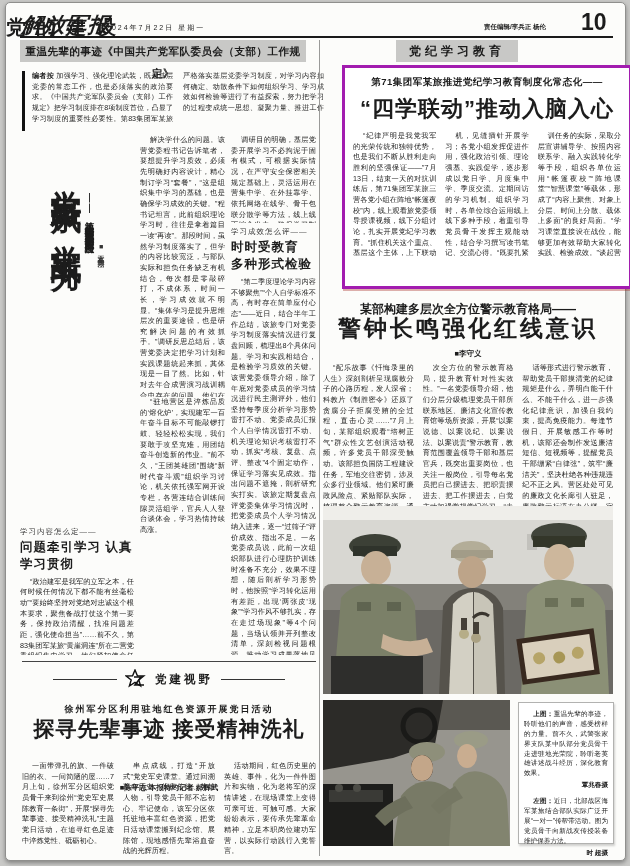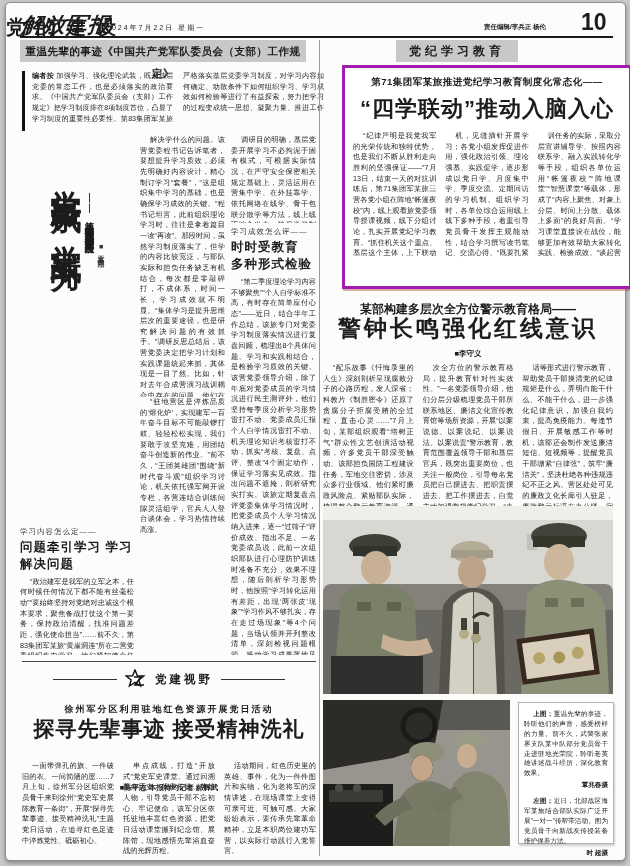--- a/index.html
+++ b/index.html
@@ -91,21 +91,21 @@
 
     <div class="abs lfeat">
       <div class="vstrip">
         <div class="vtitlewrap">
           <div class="vtitle">学出好学风　学出战斗力</div>
           <div class="vsub">——第八十三集团军某旅提升基层党委学习质效的一段经历</div>
           <div class="vby">■王宝杰 马永生 陶 磊</div>
         </div>
         <div class="subhead">
           <span class="kick">学习内容怎么定——</span>
-          <span class="st">问题牵引学习 学习解决问题</span>
+          <span class="st">问题牵引学习 认真学习贯彻</span>
         </div>
         <div class="coltext fill indent">“政治建军是我军的立军之本，任何时候任何情况下都不能有丝毫松动”“要始终坚持对党绝对忠诚这个根本要求，聚焦备战打仗这个第一要务，保持政治清醒，找准问题差距，强化使命担当”……前不久，第83集团军某旅“黄崖洞连”所在二营党委组织集中学习，他们紧扣使命任务查找短板弱项，把学习成果转化为备战打仗的实际行动。</div>
       </div>
       <div class="lcol">
         <div class="coltext indent" style="height:262px;">解决学什么的问题。该营党委程书记告诉笔者，要想提升学习质效，必须先明确好内容设计，精心制订学习“套餐”，“这是组织集中学习的基础，也是确保学习成效的关键。”程书记坦言，此前组织理论学习时，往往是拿着篇目一读“再读”。那段时间，虽然学习制度落实了，但学的内容比较宽泛，与部队实际和担负任务缺乏有机结合，每次都是零敲碎打，不成体系，时间一长，学习成效就不明显。“集体学习是提升思维层次的重要途径，也是研究解决问题的有效抓手。”调研反思总结后，该营党委决定把学习计划和实践课题统起来抓，其体现是一目了然。比如，针对去年合成营演习战训耦合中存在的问题，他们在筹划制订4月份学习内容时，确定“提高战术训练质效”这个主题，在认真学习上级有关要求的基础上，党委成员围绕“运用马克思主义观点剖析解决问题”谈认识话打算，定期梳理出需要破解的矛盾问题，为备战打仗统一了思想、蹚出了路子。</div>
         <div class="coltext fill indent">“驻地营区是淬炼品质的‘熔化炉’，实现建军一百年奋斗目标不可能敲锣打鼓、轻轻松松实现，我们要敢于攻坚克难，用团结奋斗创造新的伟业。”前不久，“王团英雄团”围绕“新时代奋斗观”组织学习讨论，机关依托强军网开设专栏，各营连结合训练间隙灵活组学，官兵人人登台谈体会，学习热情持续高涨。</div>
       </div>
       <div class="lcol">
         <div class="coltext indent" style="height:92px;">调研目的明确，基层党委开展学习不必拘泥于固有模式，可根据实际情况，在严守安全保密相关规定基础上，灵活运用在营集中学、在外挂靠学、依托网络在线学、骨干包联分散学等方法，线上线下综合发力，确保学习制度有效落实。</div>
         <div class="subhead">

